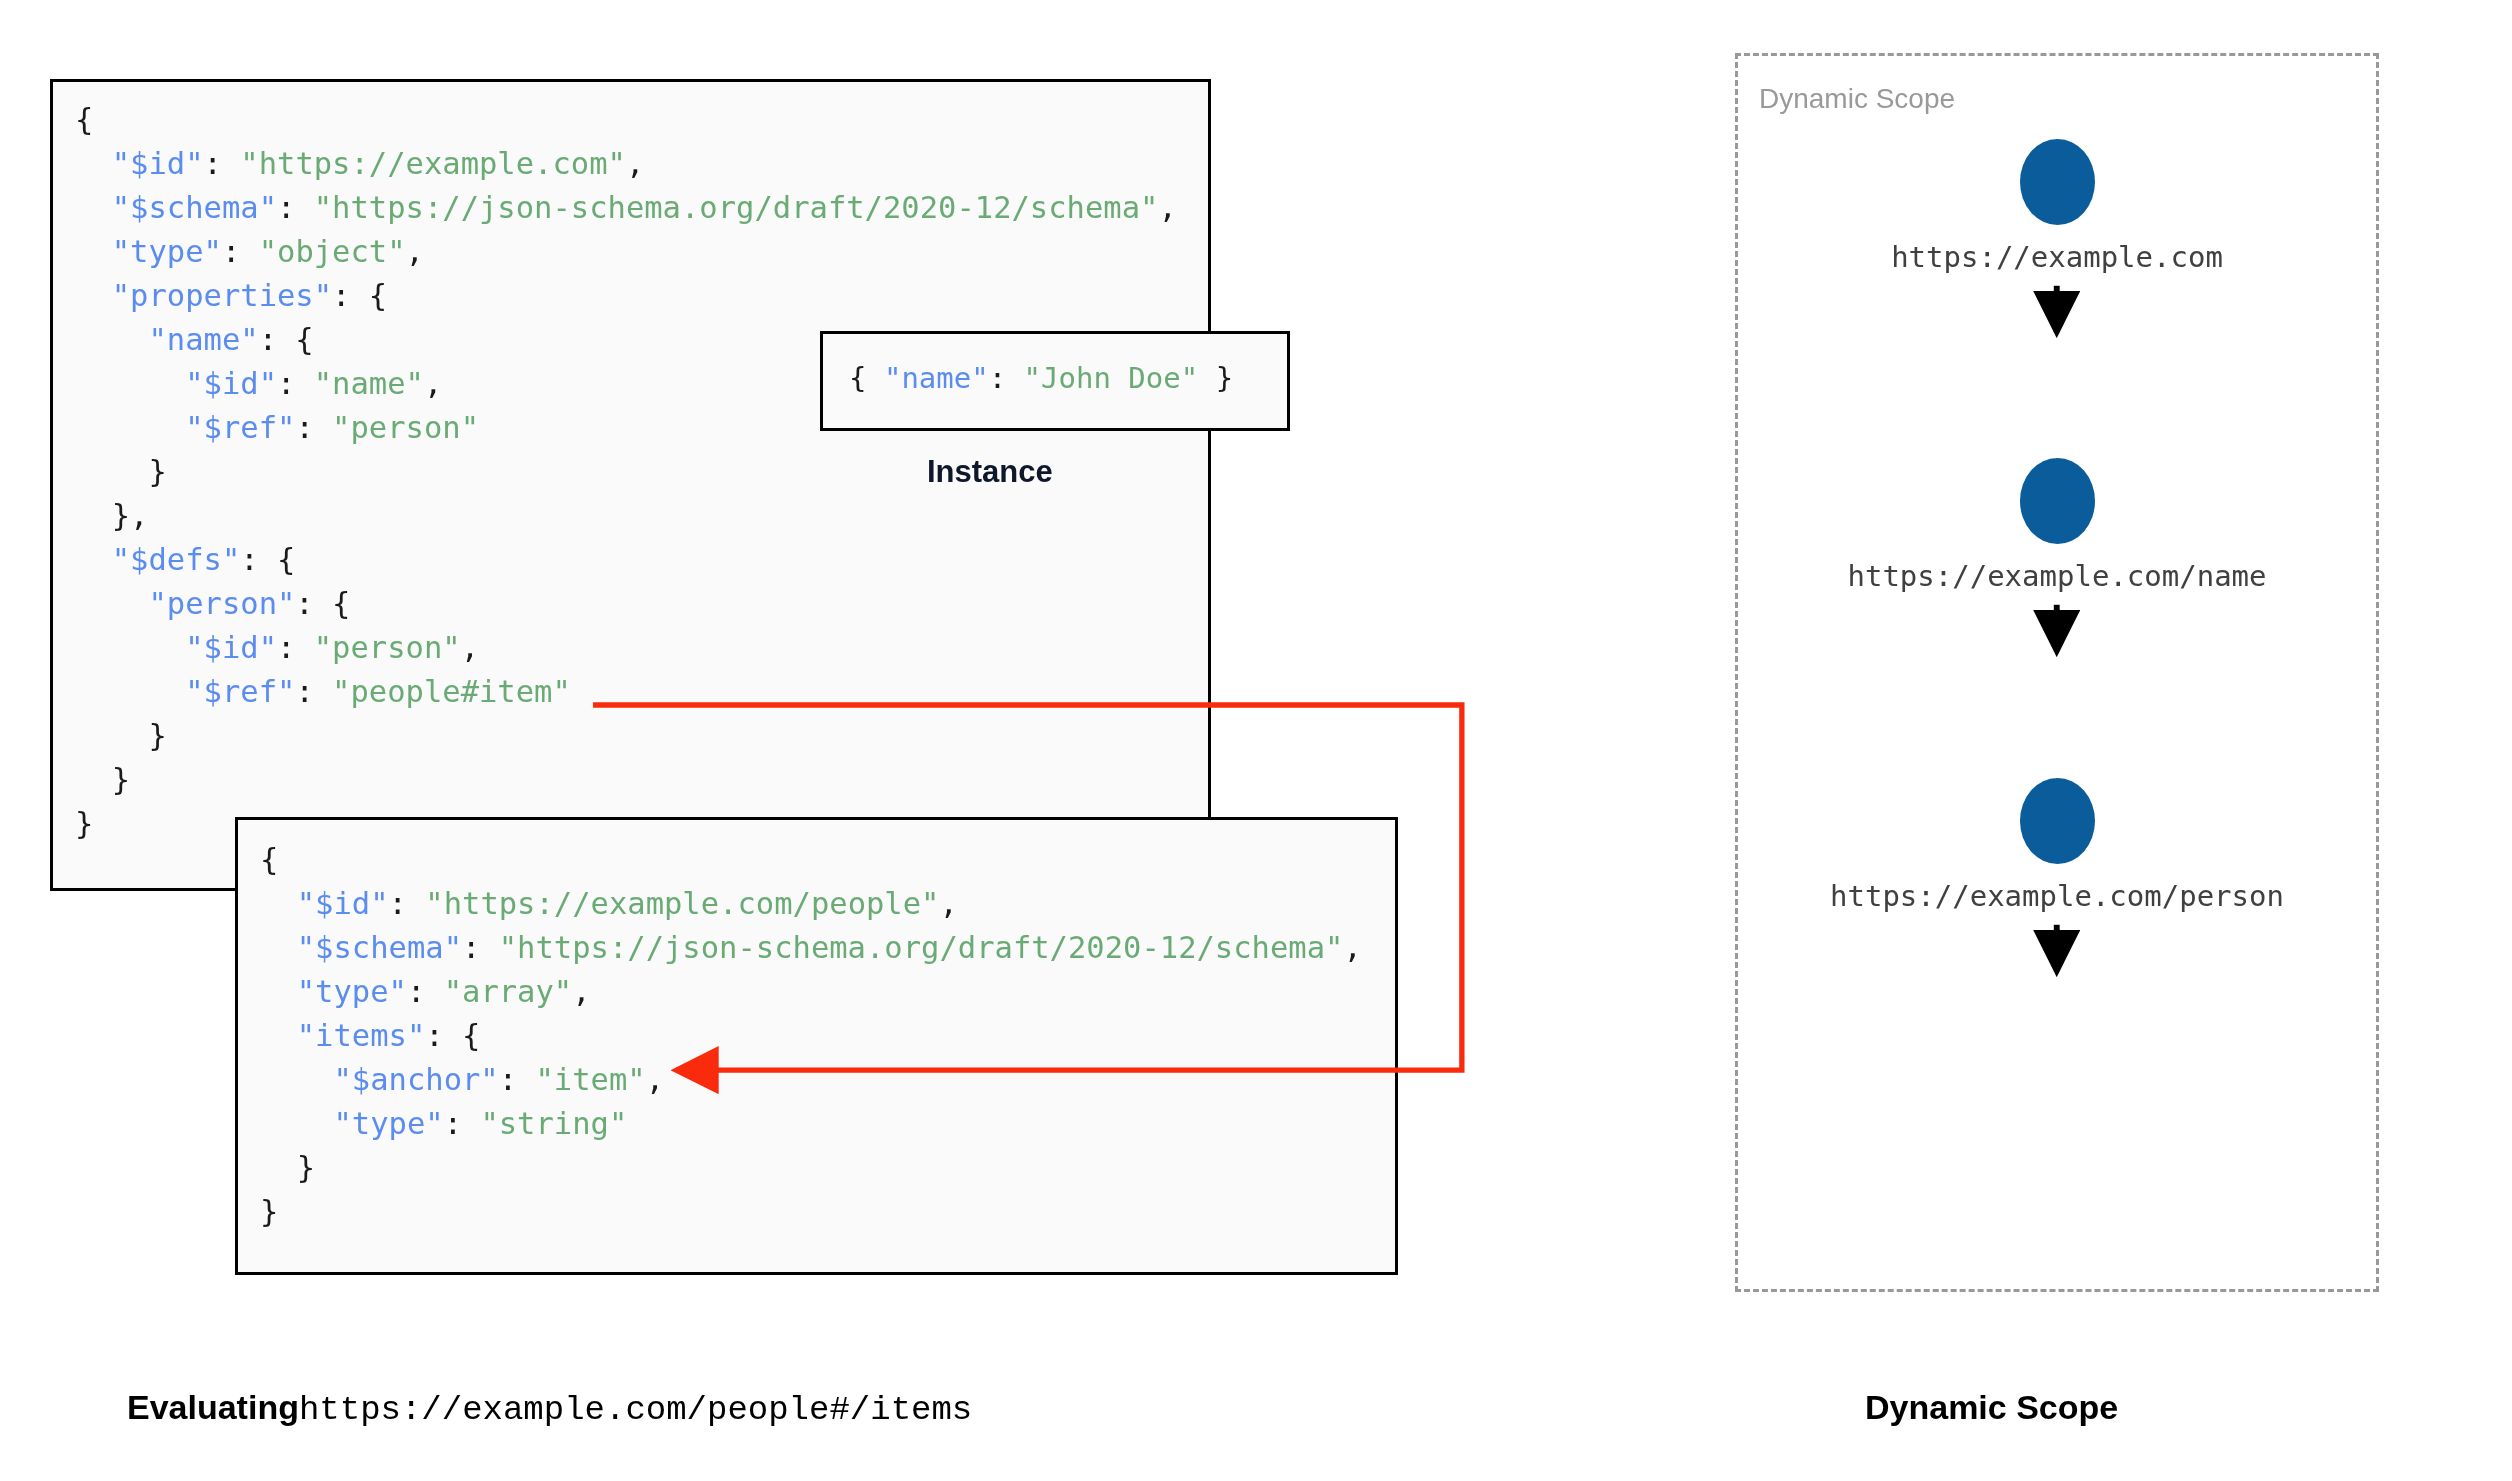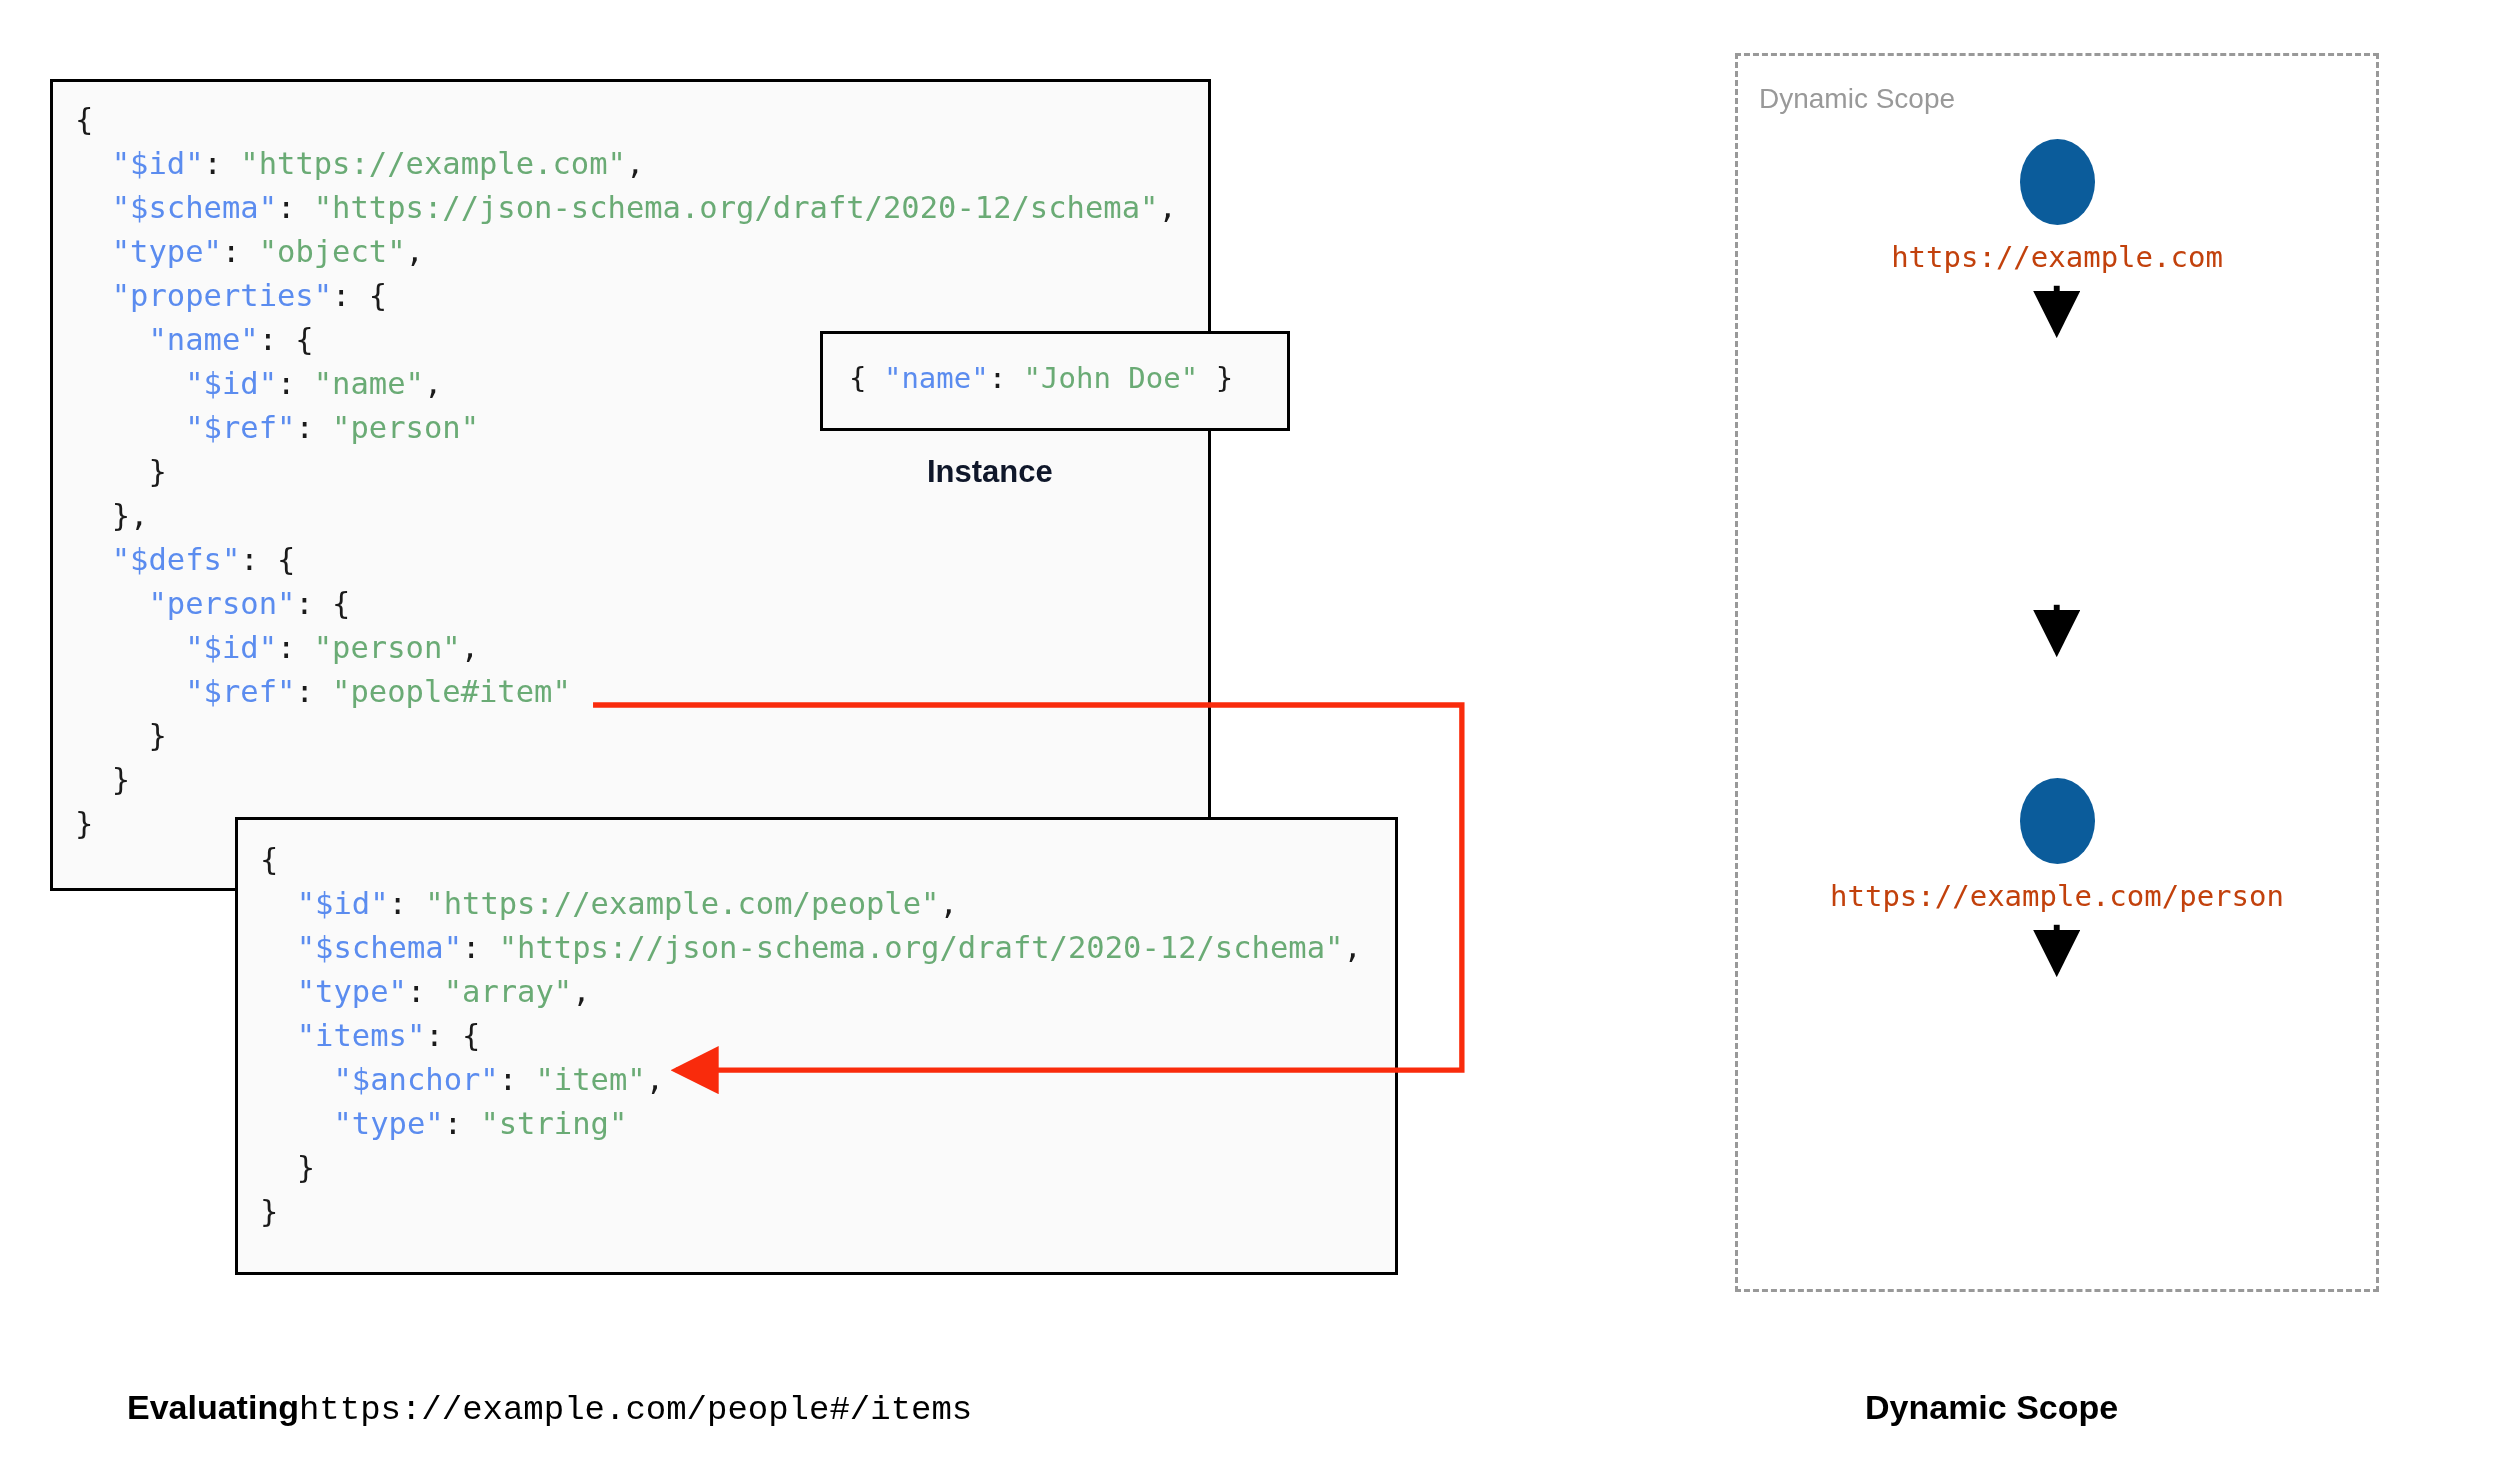--- a/index.html
+++ b/index.html
@@ -74,21 +74,21 @@
   }
   .scope-circle {
     width: 75px; height: 86px;
     border-radius: 50%;
     background: #0b5c9b;
     margin: 0 auto;
   }
   .scope-label {
     font-family: "DejaVu Sans Mono", "Liberation Mono", monospace;
     font-size: 29px;
-    color: #c2410c;
+    color: #404040;
     margin-top: 15px;
     white-space: nowrap;
   }
   #scope-node-0 { top: 86px; }
   #scope-node-1 { top: 405px; }
   #scope-node-2 { top: 725px; }
   #scope-node-3 { top: 1044px; }
 
   .scope-arrow { position: absolute; left: 0; width: 644px; height: 59px; }
 
@@ -160,20 +160,24 @@
 
     <svg class="scope-arrow" style="top:230px;" viewBox="0 0 1205 110">
       <defs>
         <marker id="blackhead1" markerWidth="8" markerHeight="8" refX="7" refY="4" orient="auto">
           <polygon points="0,0 8,4 0,8" fill="#000000"></polygon>
         </marker>
       </defs>
       <line x1="602" y1="5" x2="602" y2="92" stroke="#000000" stroke-width="11" marker-end="url(#blackhead1)"></line>
     </svg>
 
+    <div class="scope-node" id="scope-node-1">
+      <div class="scope-circle"></div>
+      <div class="scope-label">https://example.com/name</div>
+    </div>
 
     <svg class="scope-arrow" style="top:549px;" viewBox="0 0 1205 110">
       <defs>
         <marker id="blackhead2" markerWidth="8" markerHeight="8" refX="7" refY="4" orient="auto">
           <polygon points="0,0 8,4 0,8" fill="#000000"></polygon>
         </marker>
       </defs>
       <line x1="602" y1="5" x2="602" y2="92" stroke="#000000" stroke-width="11" marker-end="url(#blackhead2)"></line>
     </svg>
 

